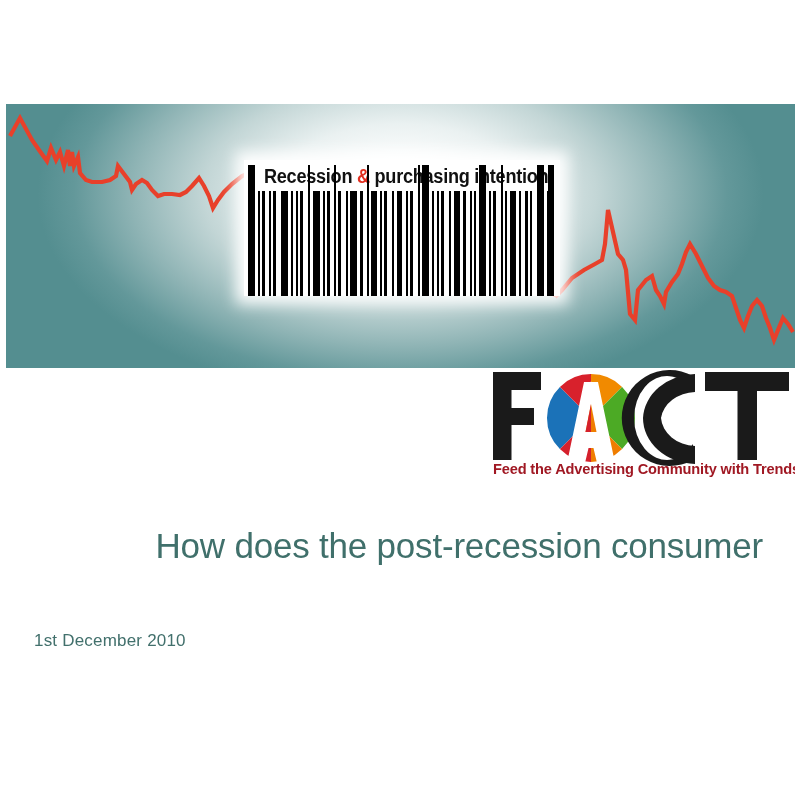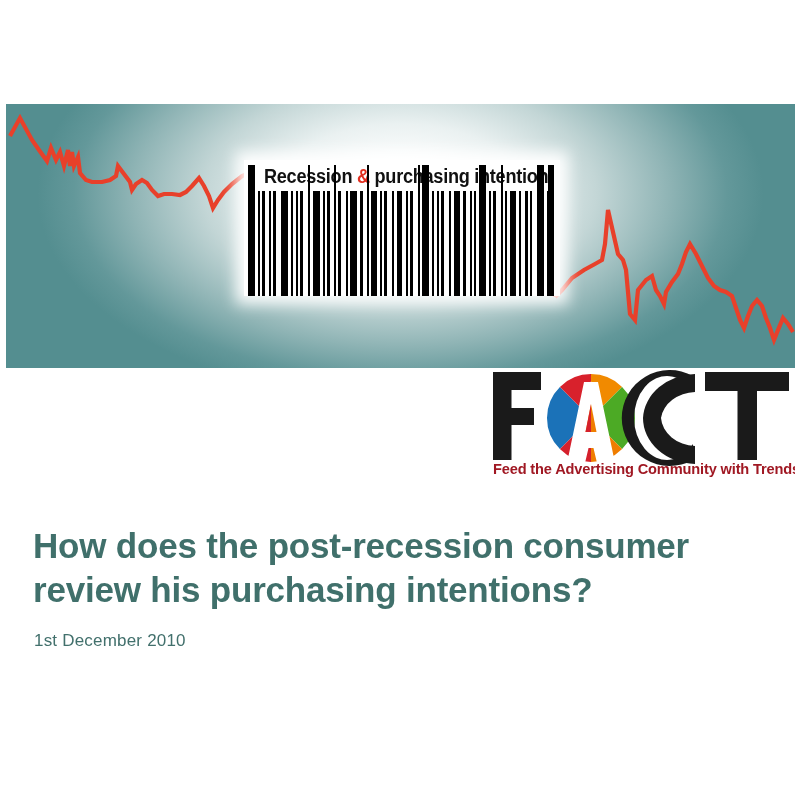--- a/index.html
+++ b/index.html
@@ -96,23 +96,24 @@
   #fact-svg { display: block; width: 306px; height: 108px; }
 
   
   #headline {
     position: absolute;
     left: 33px;
     top: 524px;
     width: 730px;
     font-size: 35px;
     line-height: 44px;
-    font-weight: bold;
+    font-weight: normal;
     color: #40706b;
     letter-spacing: -0.2px;
+    text-align: right;
   }
   #headline .line { display: block; }
   #subdate {
     position: absolute;
     left: 34px;
     top: 629px;
     font-size: 17px;
     line-height: 24px;
     font-weight: normal;
     color: #42706c;
@@ -244,16 +245,15 @@
       <rect x="216" y="2" width="84" height="19"></rect>
       <rect x="248.5" y="2" width="19.5" height="88"></rect>
     </g>
 
     <text x="4" y="104" fill="#a01823" font-family="Liberation Sans, sans-serif" font-size="14.6" font-weight="bold" letter-spacing="-0.15" id="tagline-text">Feed the Advertising Community with Trends</text>
   </svg>
 </div>
 
 <div id="headline">
   <span class="line">How does the post-recession consumer</span>
-  <span class="line">review his purchasing intentions?</span>
 </div>
 
 <div id="subdate">1st December 2010</div>
 
 </body></html>

